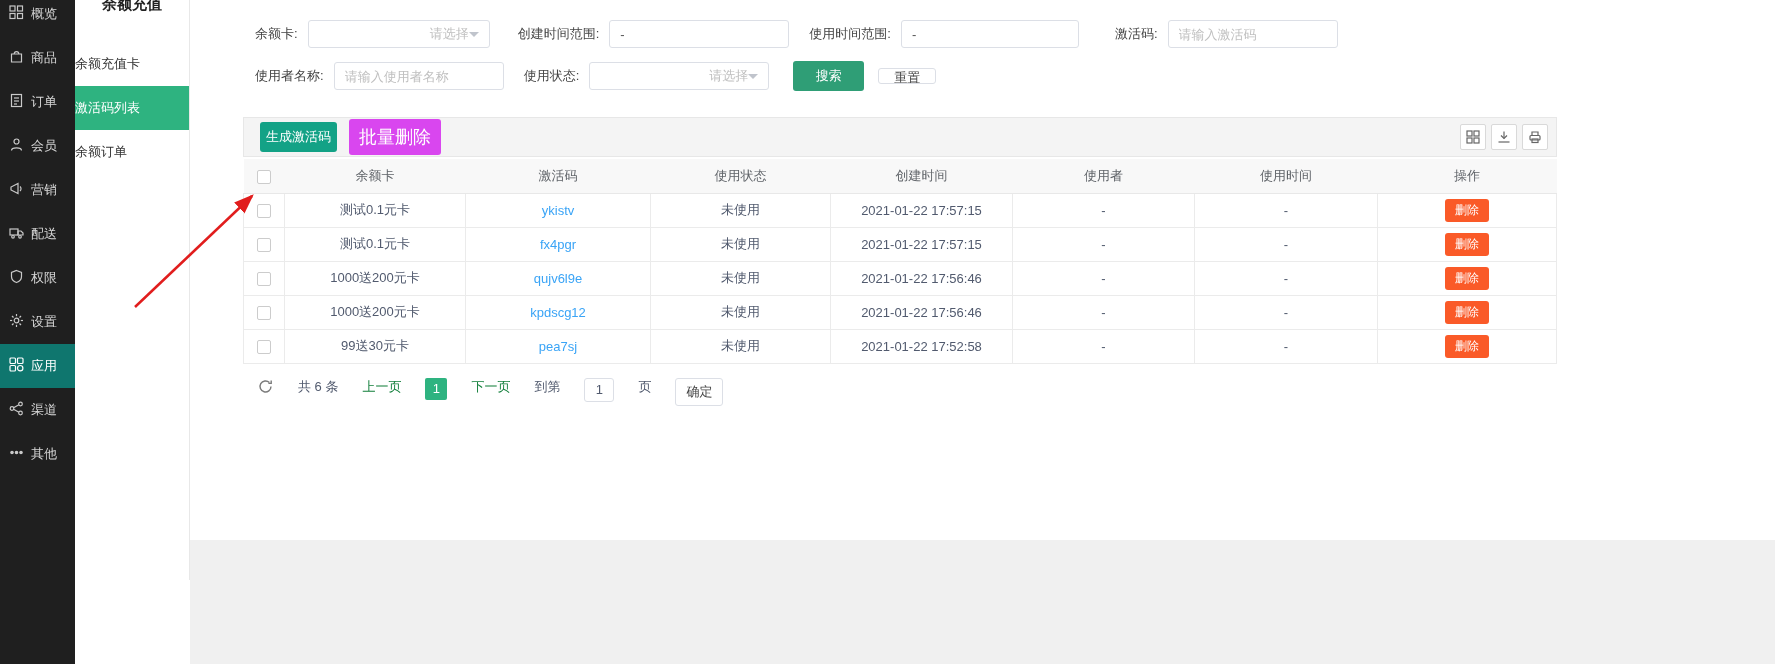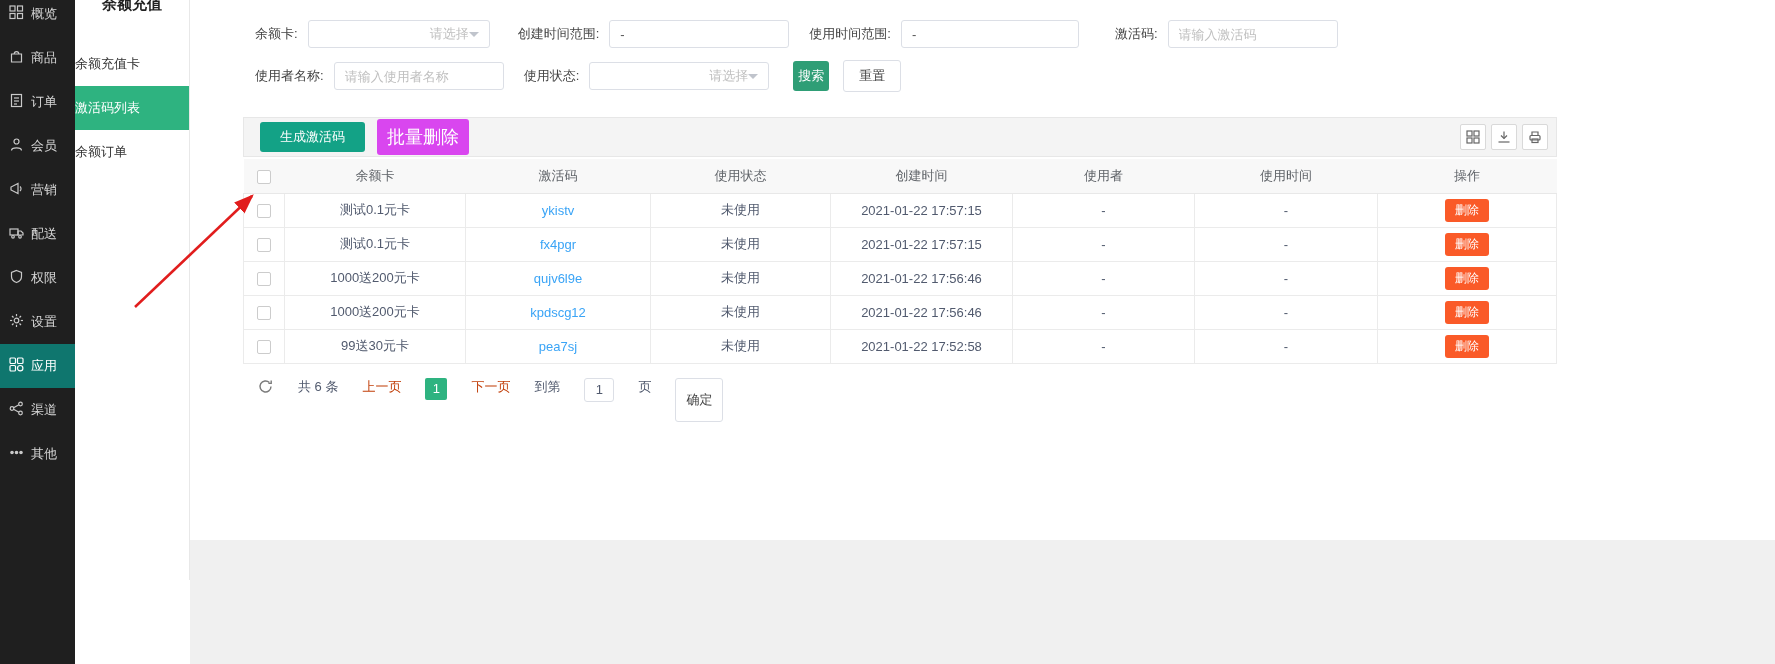--- a/index.html
+++ b/index.html
@@ -37,28 +37,28 @@
               display:flex; align-items:center; justify-content:flex-end; padding:0 10px;
               color:#bfbfbf; cursor:pointer; }
   .caret { width:0; height:0; border-left:5px solid transparent; border-right:5px solid transparent;
            border-top:5px solid #c0c4cc; }
   .f-input { height:28px; border:1px solid #dcdfe6; border-radius:3px; padding:0 10px; color:#555;
              font-size:13px; font-family:inherit; outline:none; }
   .f-input::placeholder { color:#bfbfbf; }
   .w180 { width:180px; } .w178 { width:178px; } .w170 { width:170px; }
   .ml28 { margin-left:28px; } .ml20 { margin-left:20px;text-align:right; } .ml36 { margin-left:36px; }
   .btn { border:none; border-radius:3px; cursor:pointer; font-family:inherit; }
-  .btn-search { width:36px; height:30px; background:#2f9e76; color:#fff; font-size:13px; margin-left:24px; }
-  .btn-reset  { width:58px; height:32px; background:#fff; border:1px solid #dcdfe6; color:#444;
+  .btn-search { width:71px; height:30px; background:#2f9e76; color:#fff; font-size:13px; margin-left:24px; }
+  .btn-reset  { width:58px; height:16px; background:#fff; border:1px solid #dcdfe6; color:#444;
                 font-size:13px; margin-left:14px; }
 
   .content-wrap { margin:26px 218px 0 53px; width:1314px; }
   .toolbar { height:40px; background:#f4f4f4; border:1px solid #e7e7e7; display:flex;
              align-items:center; padding:0 8px 0 16px; }
-  .btn-generate { background:#13a286; color:#fff; font-size:13px; padding:6px 20px; }
+  .btn-generate { background:#13a286; color:#fff; font-size:13px; padding:6px 6px; }
   .btn-batchdel { background:#d946ef; color:#fff; font-size:18px; padding:6px 10px; margin-left:12px; }
   .toolbar-right { margin-left:auto; display:flex; gap:5px; }
   .tool-icon-btn { width:26px; height:26px; border:1px solid #d9d9d9; border-radius:2px; background:#fff;
                    display:flex; align-items:center; justify-content:center; cursor:pointer; }
   .tool-icon-btn svg { stroke:#666; fill:none; stroke-width:1.2; }
 
   table { border-collapse:collapse; table-layout:fixed; width:1314px; margin-top:2px; }
   th { height:34px; background:#f8f8f8; font-weight:normal; color:#5f6368; font-size:13px;
        border-bottom:1px solid #e8e8e8; }
   td { height:34px; border:1px solid #ebebeb; text-align:center; color:#515a6e; font-size:13px;
@@ -72,27 +72,27 @@
   .user-cell { display:flex; align-items:flex-start; justify-content:center; gap:4px; padding:6px 4px;
                text-align:left; }
   .avatar { width:34px; height:24px; flex:0 0 34px; border-radius:2px;
             background:linear-gradient(135deg,#9aa886 10%,#5d6b55 55%,#3e4a3a); }
   .user-name { width:112px; line-height:18px; text-align:center; }
 
   .pagination { display:flex; align-items:flex-start; gap:24px; margin-top:6px; padding:8px 0 0 14px;
                 color:#515a6e; }
   .refresh-btn { background:none; border:none; cursor:pointer; display:flex; align-items:center; }
   .refresh-btn svg { stroke:#7a7a7a; fill:none; stroke-width:1.4; }
-  .pg-prev,.pg-next { color:#c2410c; cursor:pointer; }
+  .pg-prev,.pg-next { color:#15803d; cursor:pointer; }
   .pg-current { width:22px; height:22px; background:#2eb380; color:#fff; border-radius:2px;
                 display:flex; align-items:center; justify-content:center; cursor:pointer; }
   .goto-input { width:30px; height:24px; border:1px solid #dcdfe6; border-radius:3px;
                 text-align:center; font-size:13px; font-family:inherit; outline:none; color:#515a6e; }
   .btn-confirm { background:#fff; border:1px solid #dcdfe6; border-radius:3px; color:#444;
-                 font-size:13px; padding:12px 10px; }
+                 font-size:13px; padding:4px 10px; }
 
   .annotation { position:absolute; inset:0; width:1775px; height:664px; pointer-events:none; z-index:50;
                 position:fixed; left:0; top:0; }
 </style>
 </head>
 <body>
 
 <aside class="dark-sidebar">
   <div class="nav-list">
     <div class="nav-item">

